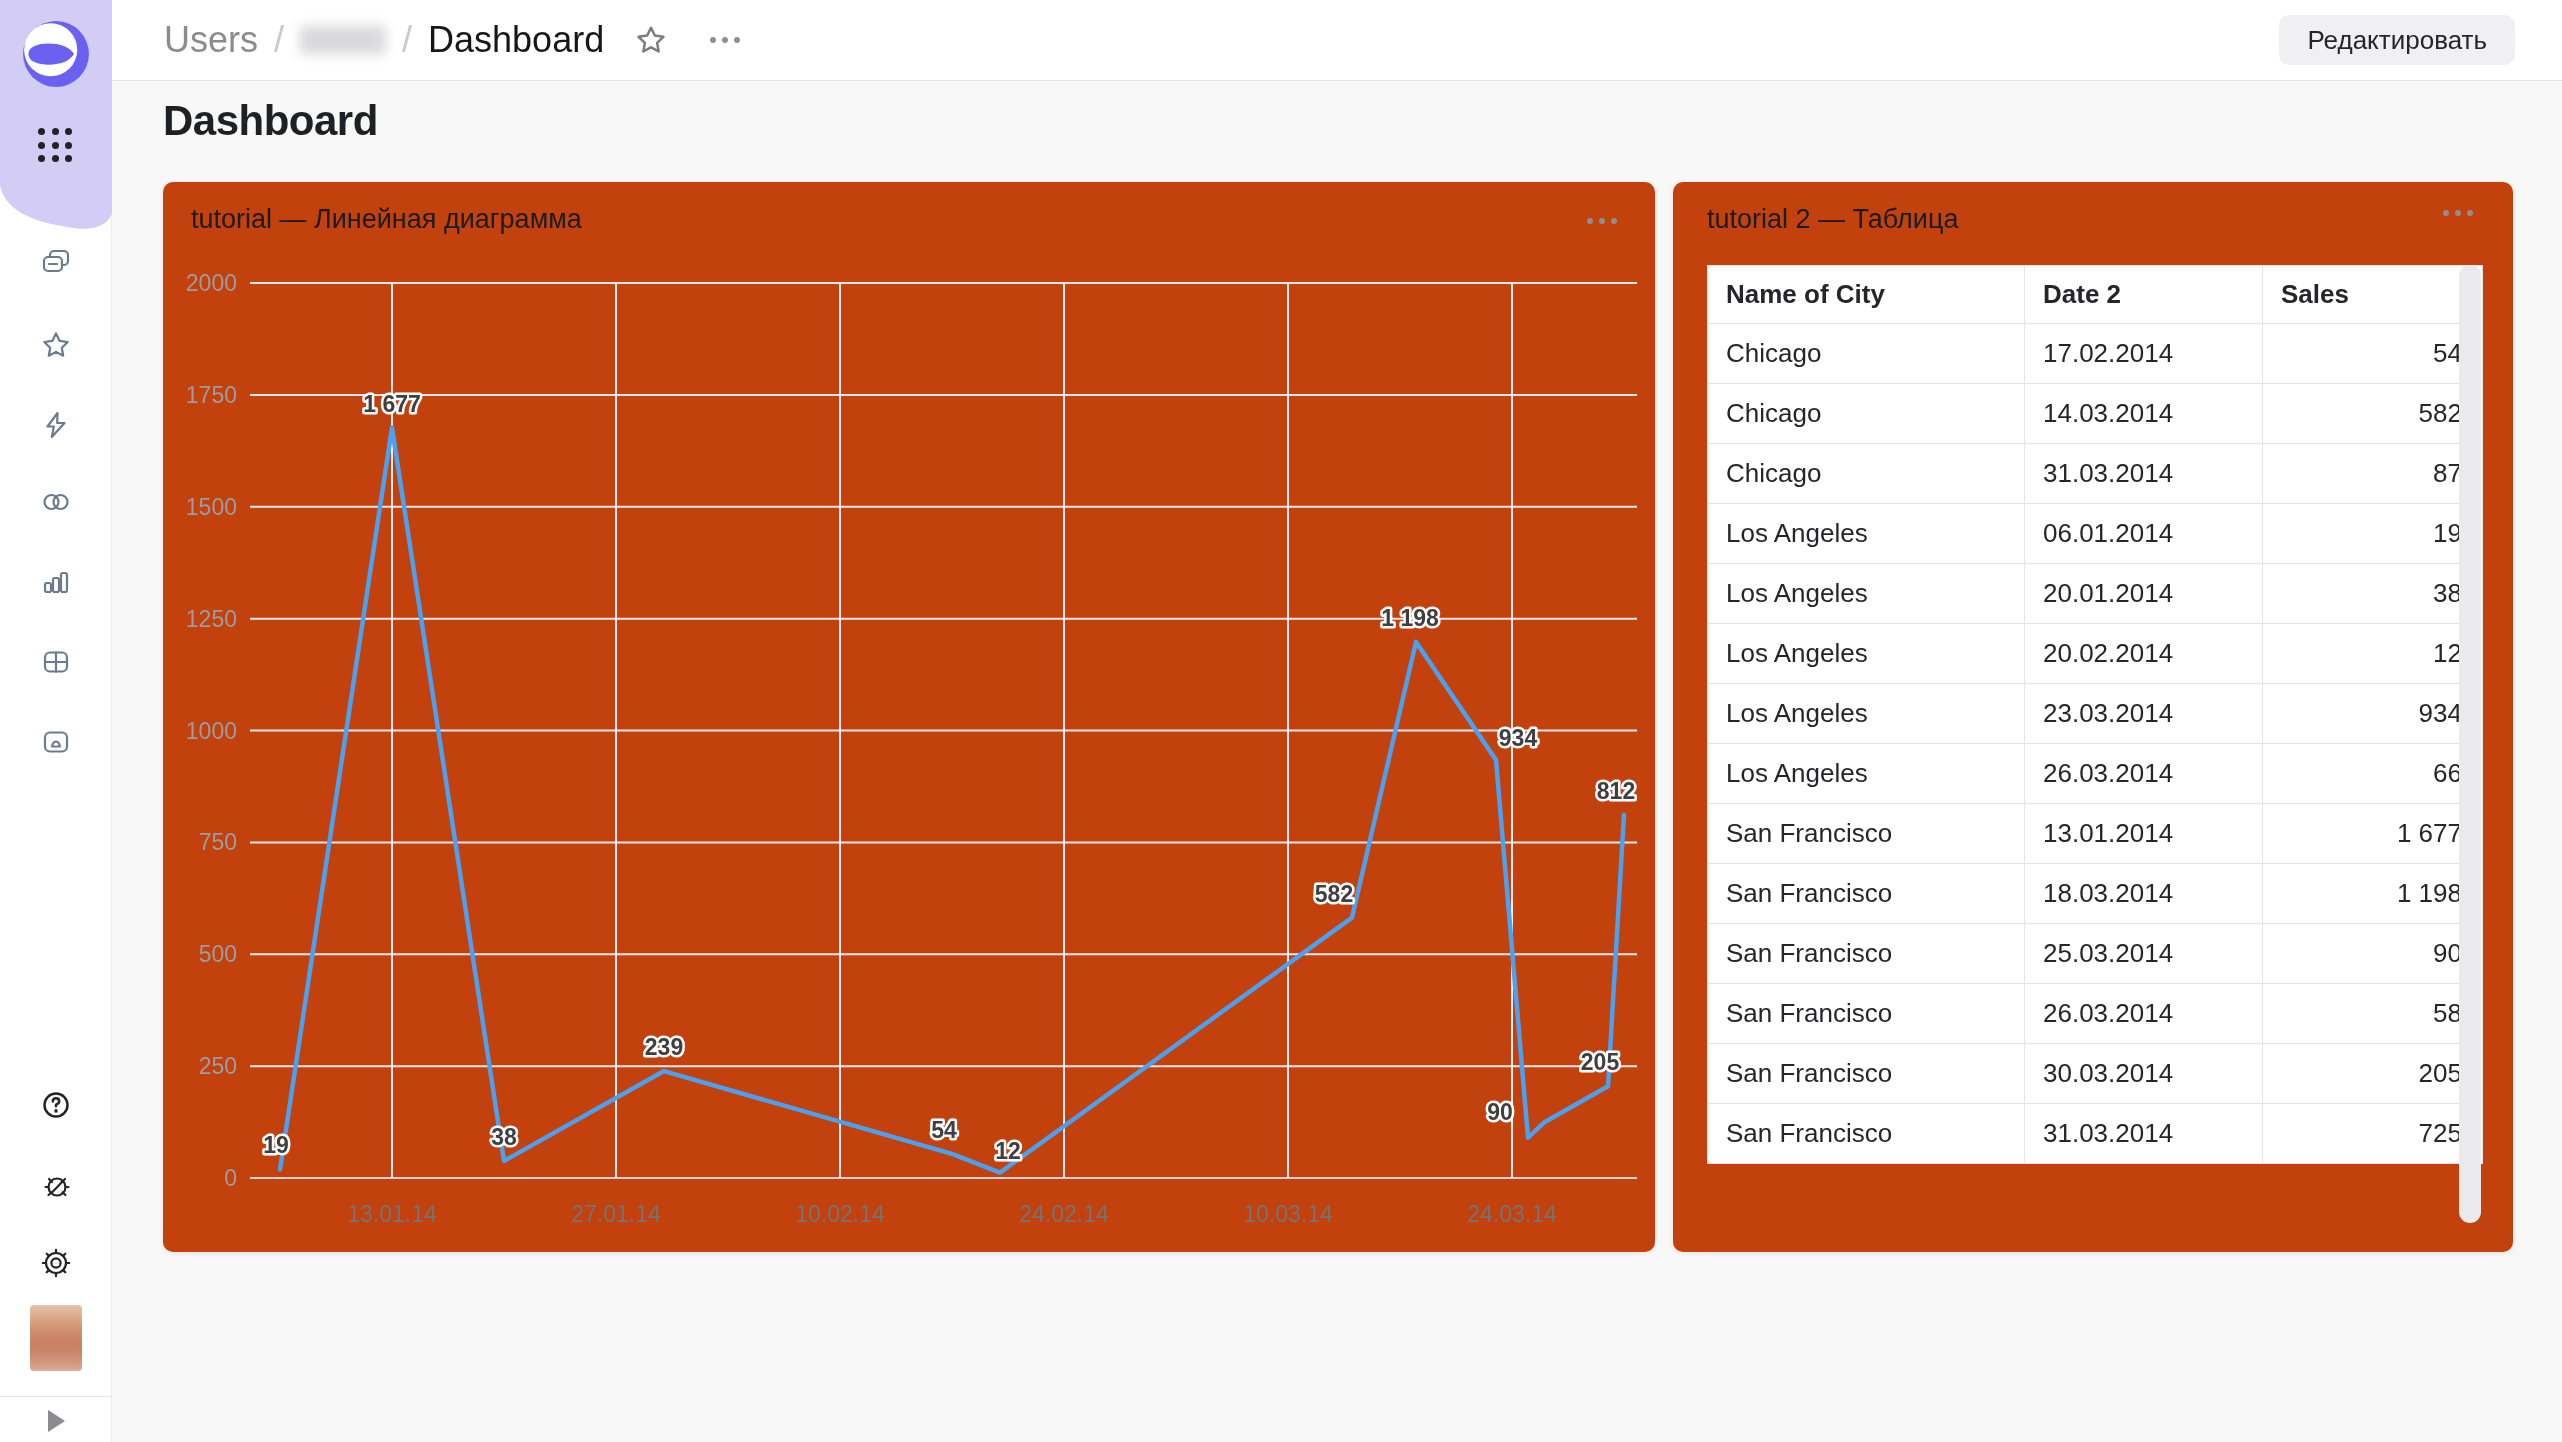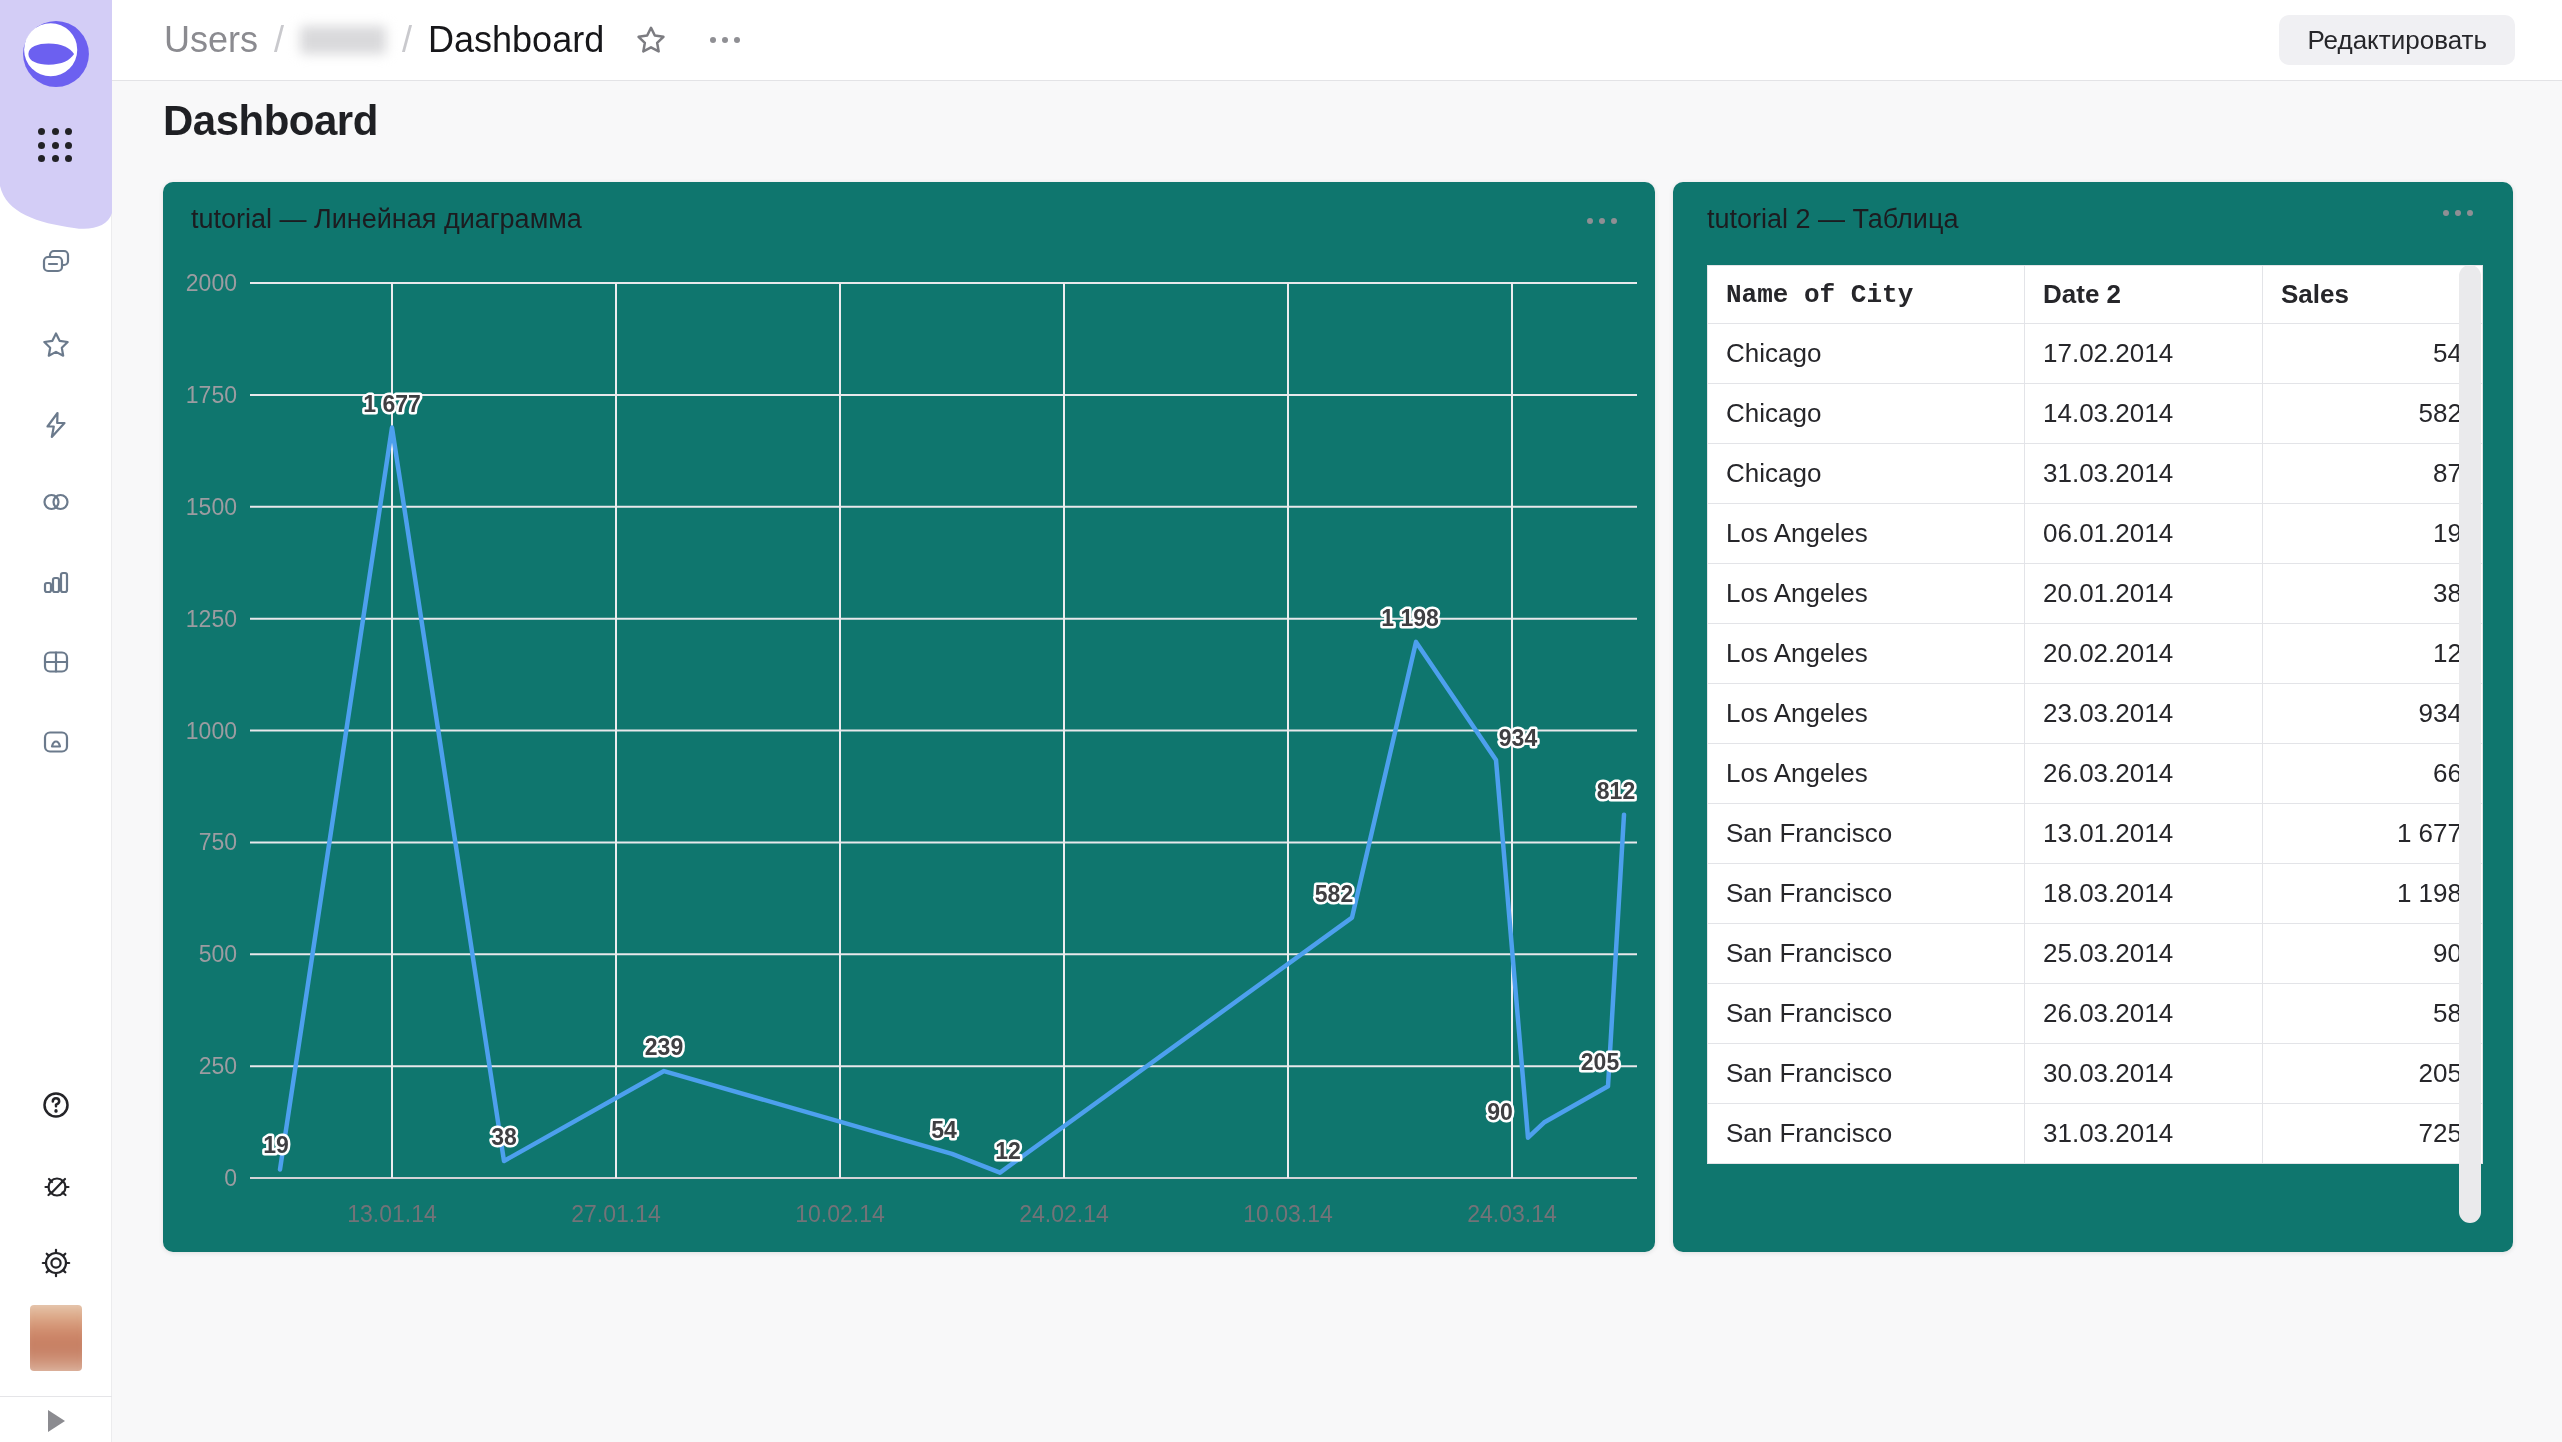--- a/index.html
+++ b/index.html
@@ -43,40 +43,40 @@
   .dots span { width:6px; height:6px; border-radius:50%; background:#8f8f94; }
   .crumb-dots { margin-left:26px; }
   .edit-btn { position:absolute; right:47px; top:15px; height:50px; padding:0 28px; border:none;
               border-radius:10px; background:#f0f0f3; color:#26262a; font-size:26px;
               font-family:inherit; cursor:pointer; display:flex; align-items:center; }
 
   
   .content { position:absolute; left:112px; top:81px; width:2450px; height:1361px; background:#f8f8f9; }
   .page-title { position:absolute; left:51px; top:16px; font-size:42px; font-weight:600;
                 color:#1f2024; letter-spacing:-0.5px; }
-  .card { position:absolute; top:101px; background:#0f766e; border-radius:10px;
+  .card { position:absolute; top:101px; background:#c2410c; border-radius:10px;
           box-shadow:0 1px 5px rgba(0,0,0,0.11); }
   .card-chart { left:51px; width:1492px; height:1070px; }
   .card-table { left:1561px; width:840px; height:1070px; }
   .widget-title { position:absolute; font-size:27px; color:#1c1c20; }
   .chart-title { left:28px; top:22px; }
   .table-title { left:34px; top:22px; }
   .widget-menu { position:absolute; }
   .chart-menu { right:38px; top:36px; }
   .table-menu { right:40px; top:28px; }
   #chart-plot { position:absolute; left:0; top:0; }
   #chart-plot text { font-family:"Liberation Sans", sans-serif; }
 
   
   .dtable { position:absolute; left:34px; top:83px; border-collapse:collapse; background:#fff; }
   .dtable th, .dtable td { border:1px solid #e3e4e8; font-size:26px; color:#26262a;
                            padding:0 18px; white-space:nowrap; }
   .dtable th { height:58px; font-weight:700; text-align:left; }
   .dtable td { height:60px; font-weight:400; }
-  .dtable .w0 { width:317px;font-family:Liberation Mono, monospace; } .dtable .w1 { width:238px;margin-left:48px; } .dtable .w2 { width:220px; }
+  .dtable .w0 { width:317px; } .dtable .w1 { width:238px;margin-left:48px; } .dtable .w2 { width:220px; }
   .dtable td.col2 { text-align:right; padding-right:20px; }
   .tbl-scrollbar { position:absolute; left:786px; top:83px; width:22px; height:958px;
                    background:#eaeaec; border-radius:11px; cursor:grab; }
 </style>
 </head>
 <body>
 
 <div class="screen">
 
   <div class="sidebar">

